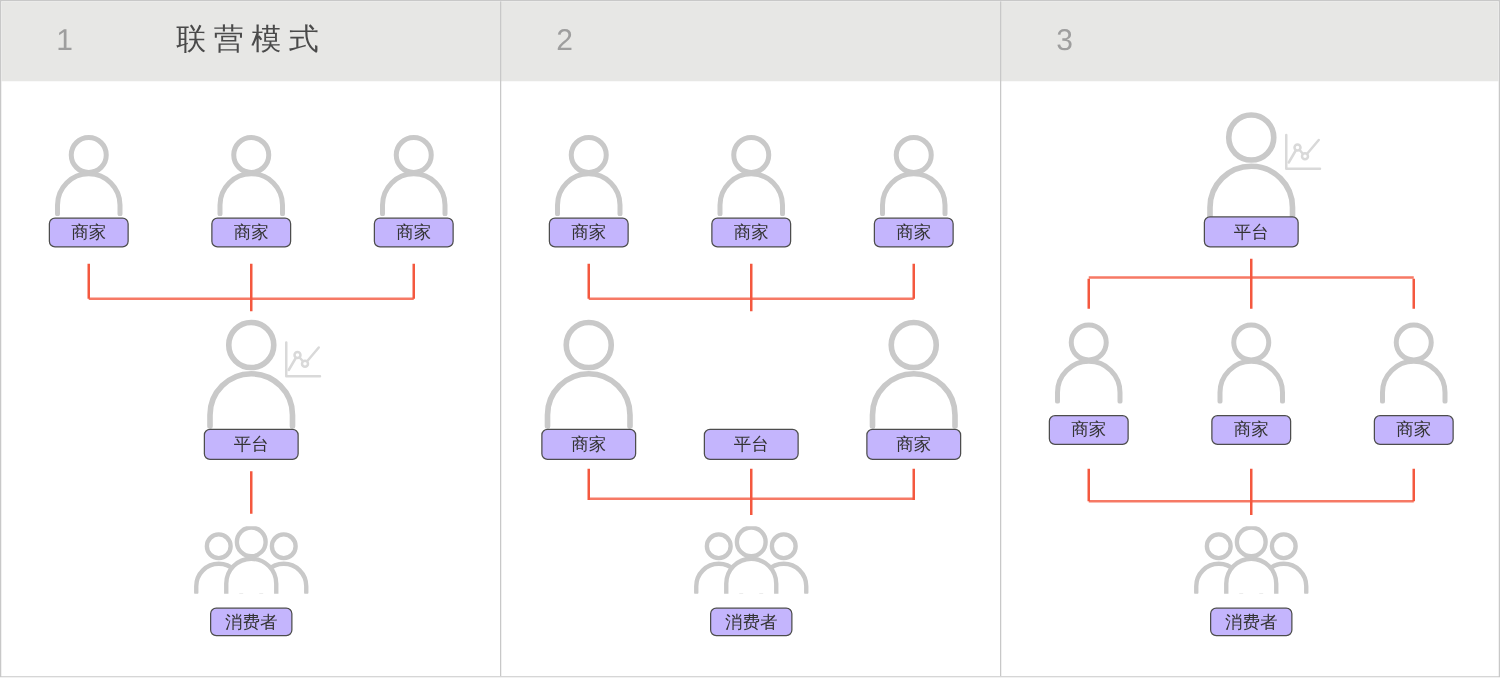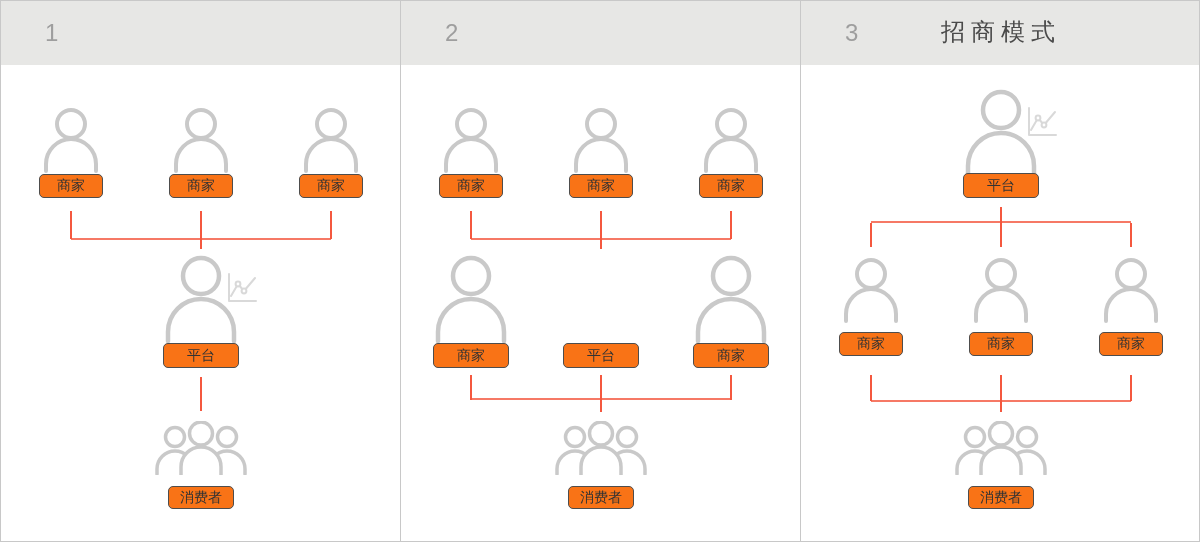--- a/index.html
+++ b/index.html
@@ -23,21 +23,21 @@
   .panel.p2,.panel.p3{border-left:1px solid var(--border-gray);margin-left:-1px;}
   .hnum{position:absolute;top:18px;left:44px;font-size:24px;line-height:28px;color:var(--number-gray);}
   .htitle{position:absolute;top:17px;left:0;width:100%;text-align:center;font-size:24px;line-height:28px;
           letter-spacing:6px;color:var(--text-dark);}
   .icon{position:absolute;fill:none;stroke:var(--icon-gray);stroke-linecap:round;stroke-linejoin:round;}
   .person-sm{width:60px;height:66px;stroke-width:4;}
   .person-lg{width:80px;height:88px;stroke-width:4.5;}
   .grp{width:100px;height:54px;stroke-width:3.5;}
   .chart{width:34px;height:34px;stroke:var(--chart-gray);stroke-width:2;}
   .occlude{fill:#fff;}
-  .tag{position:absolute;display:flex;align-items:center;justify-content:center;background:#f97316;
+  .tag{position:absolute;display:flex;align-items:center;justify-content:center;background:#c4b5fd;
        border:1.5px solid var(--box-border);border-radius:5px;font-size:14px;color:#333;box-sizing:border-box;}
   .tag-sm{width:64px;height:24px;}
   .tag-lg{width:76px;height:25px;}
   .tag-c{width:66px;height:23px;}
   .vl{position:absolute;width:2px;background:var(--line-red);}
   .hl{position:absolute;height:2px;background:var(--line-red);opacity:.8;}
 </style>
 </head>
 <body>
 
@@ -66,20 +66,21 @@
       <circle class="occlude" cx="19" cy="20" r="2.4"></circle>
     </g>
   </defs>
 </svg>
 
 <div class="canvas">
   <div class="header-strip"></div>
 
   <section class="panel p1" style="left:0">
     <div class="hnum">1</div>
+    <div class="htitle">联营模式</div>
 
     <svg class="icon person-sm" style="left:40px;top:106px" viewBox="0 0 60 66">
         <use href="#person"></use>
       </svg>
     <svg class="icon person-sm" style="left:170px;top:106px" viewBox="0 0 60 66">
         <use href="#person"></use>
       </svg>
     <svg class="icon person-sm" style="left:300px;top:106px" viewBox="0 0 60 66">
         <use href="#person"></use>
       </svg>
@@ -148,21 +149,20 @@
     <div class="hl" style="left:70px;top:397px;width:260px"></div>
 
     <svg class="icon grp" style="left:150px;top:420px" viewBox="0 0 100 54">
         <use href="#grp"></use>
       </svg>
     <div class="tag tag-c" style="left:167px;top:485px">消费者</div>
   </section>
 
   <section class="panel p3" style="left:800px">
     <div class="hnum">3</div>
-    <div class="htitle">招商模式</div>
 
     <svg class="icon person-lg" style="left:160px;top:88px" viewBox="0 0 80 88">
         <use href="#personL"></use>
       </svg>
     <svg class="icon chart" style="left:224px;top:104px" viewBox="0 0 34 34">
         <use href="#chartic"></use>
       </svg>
     <div class="tag tag-lg" style="left:162px;top:172px">平台</div>
 
     <div class="vl" style="left:199px;top:206px;height:40px"></div>

